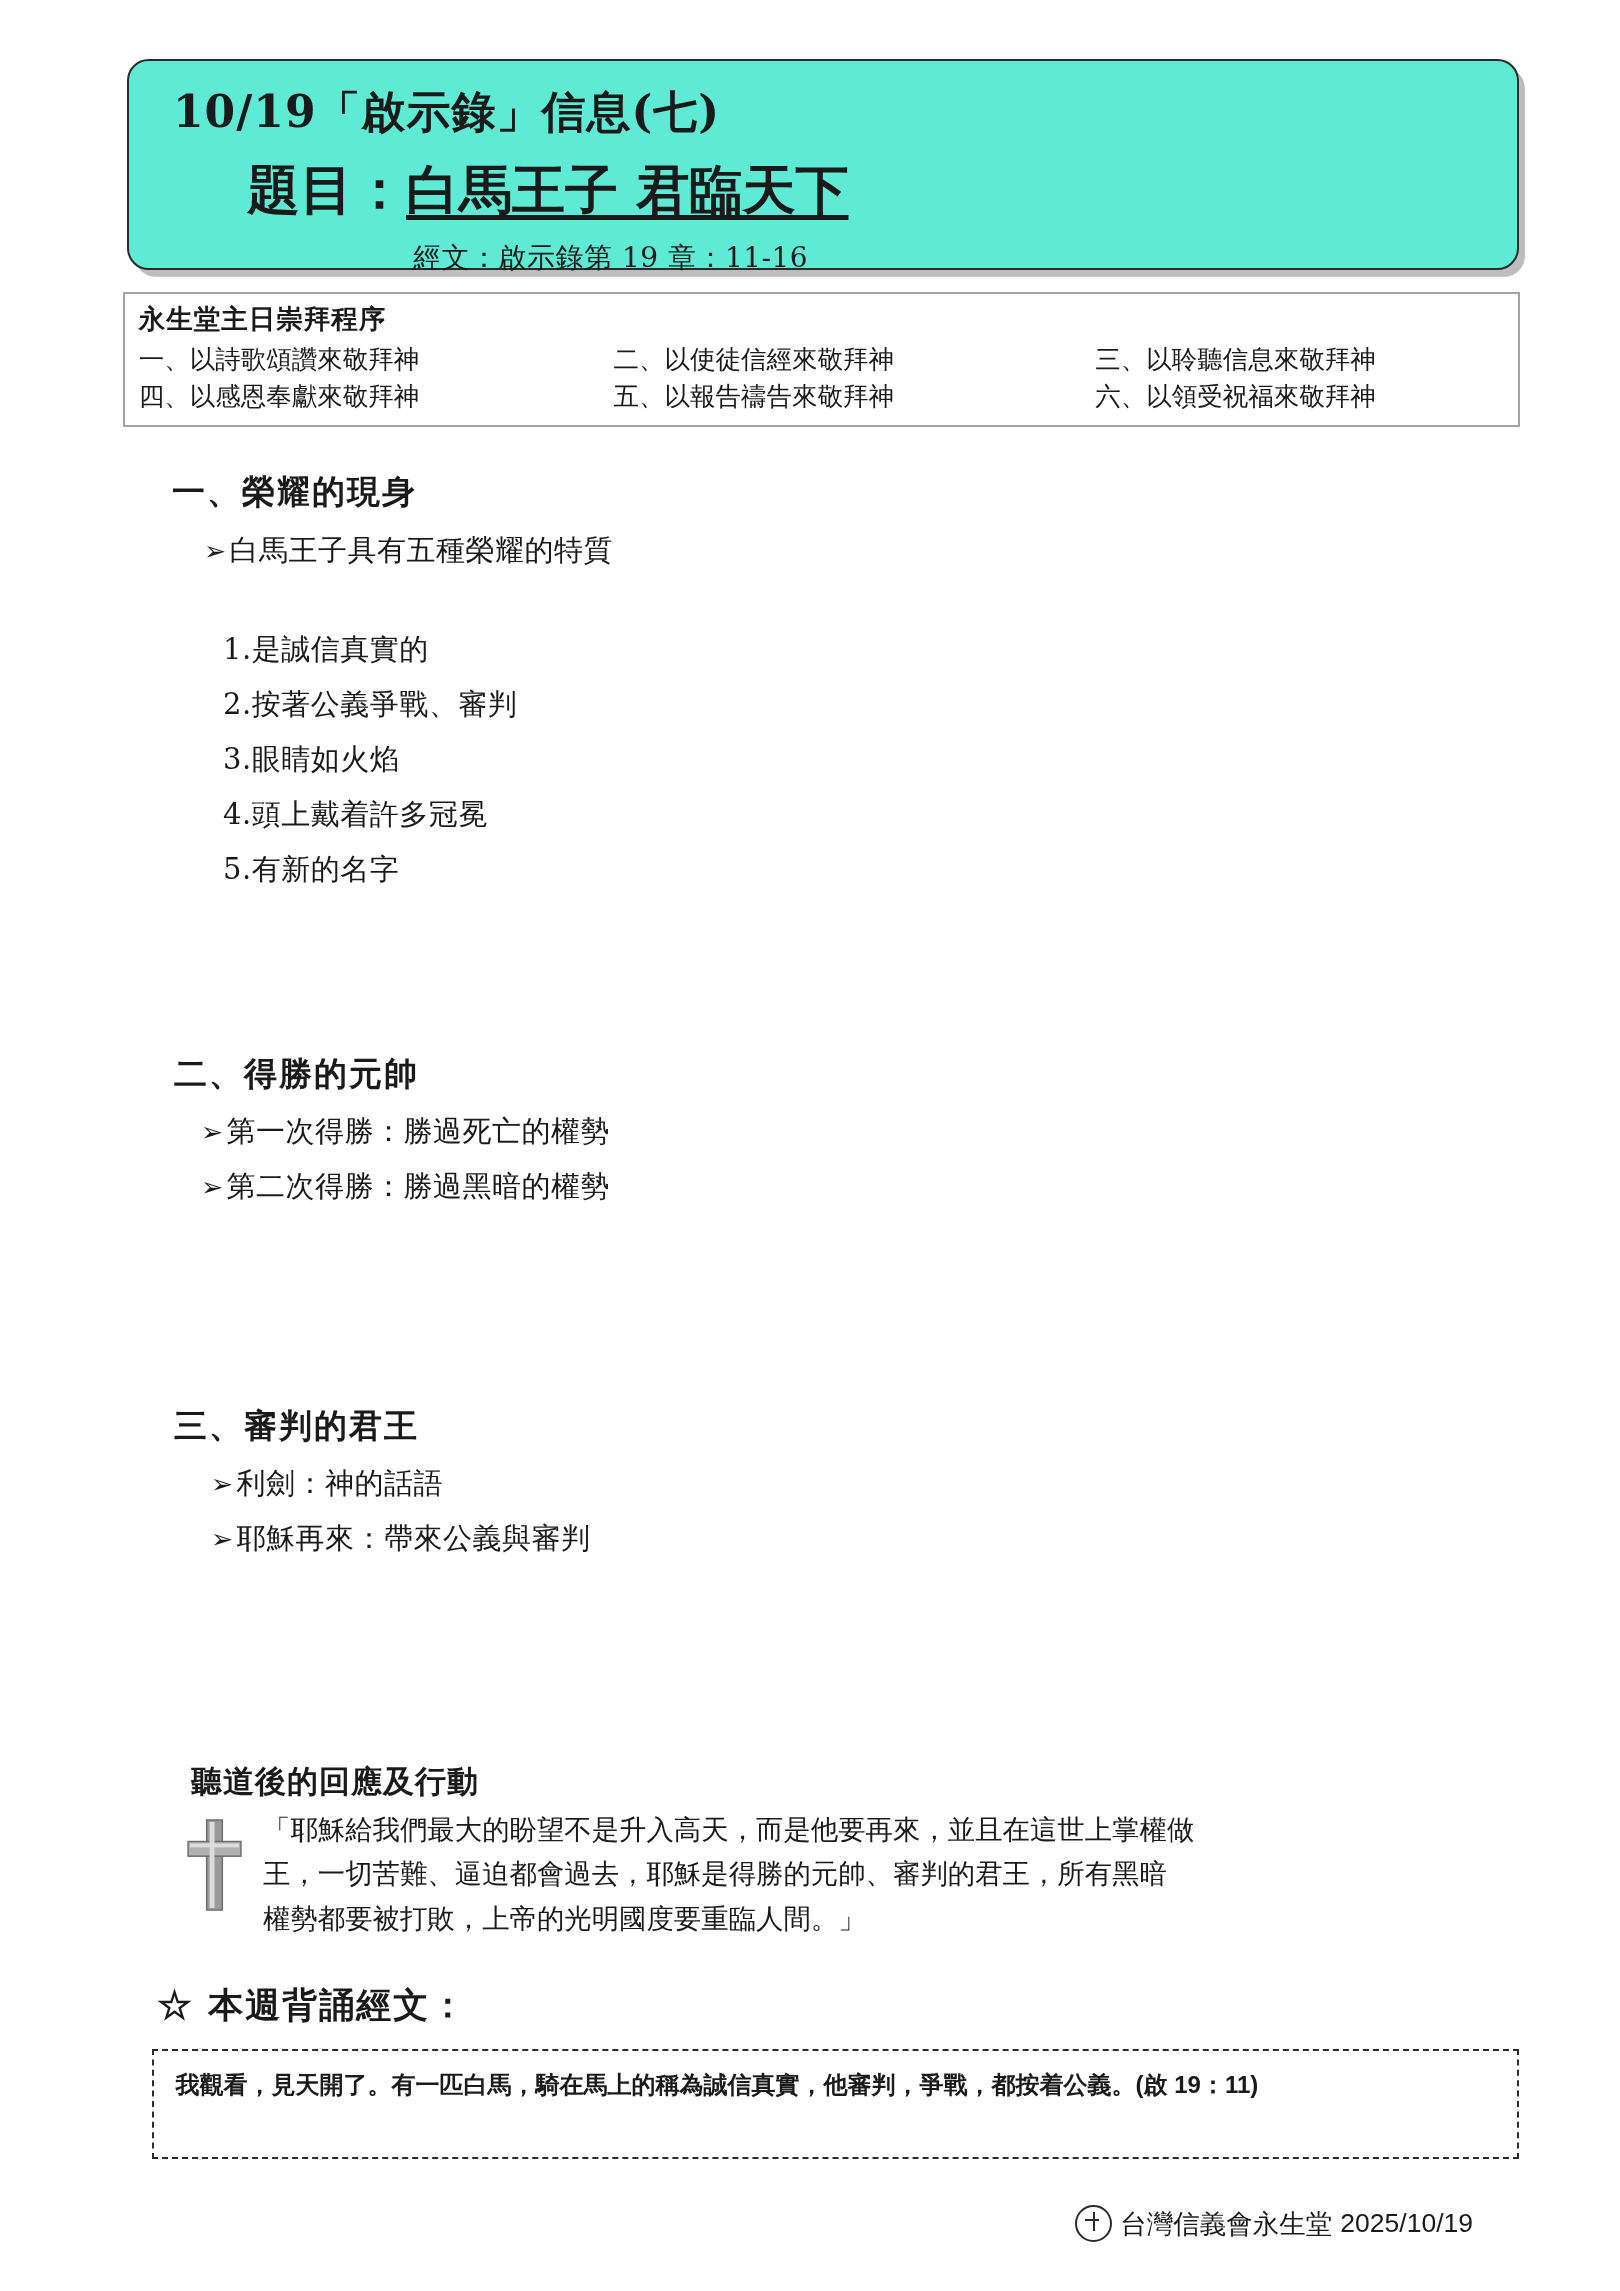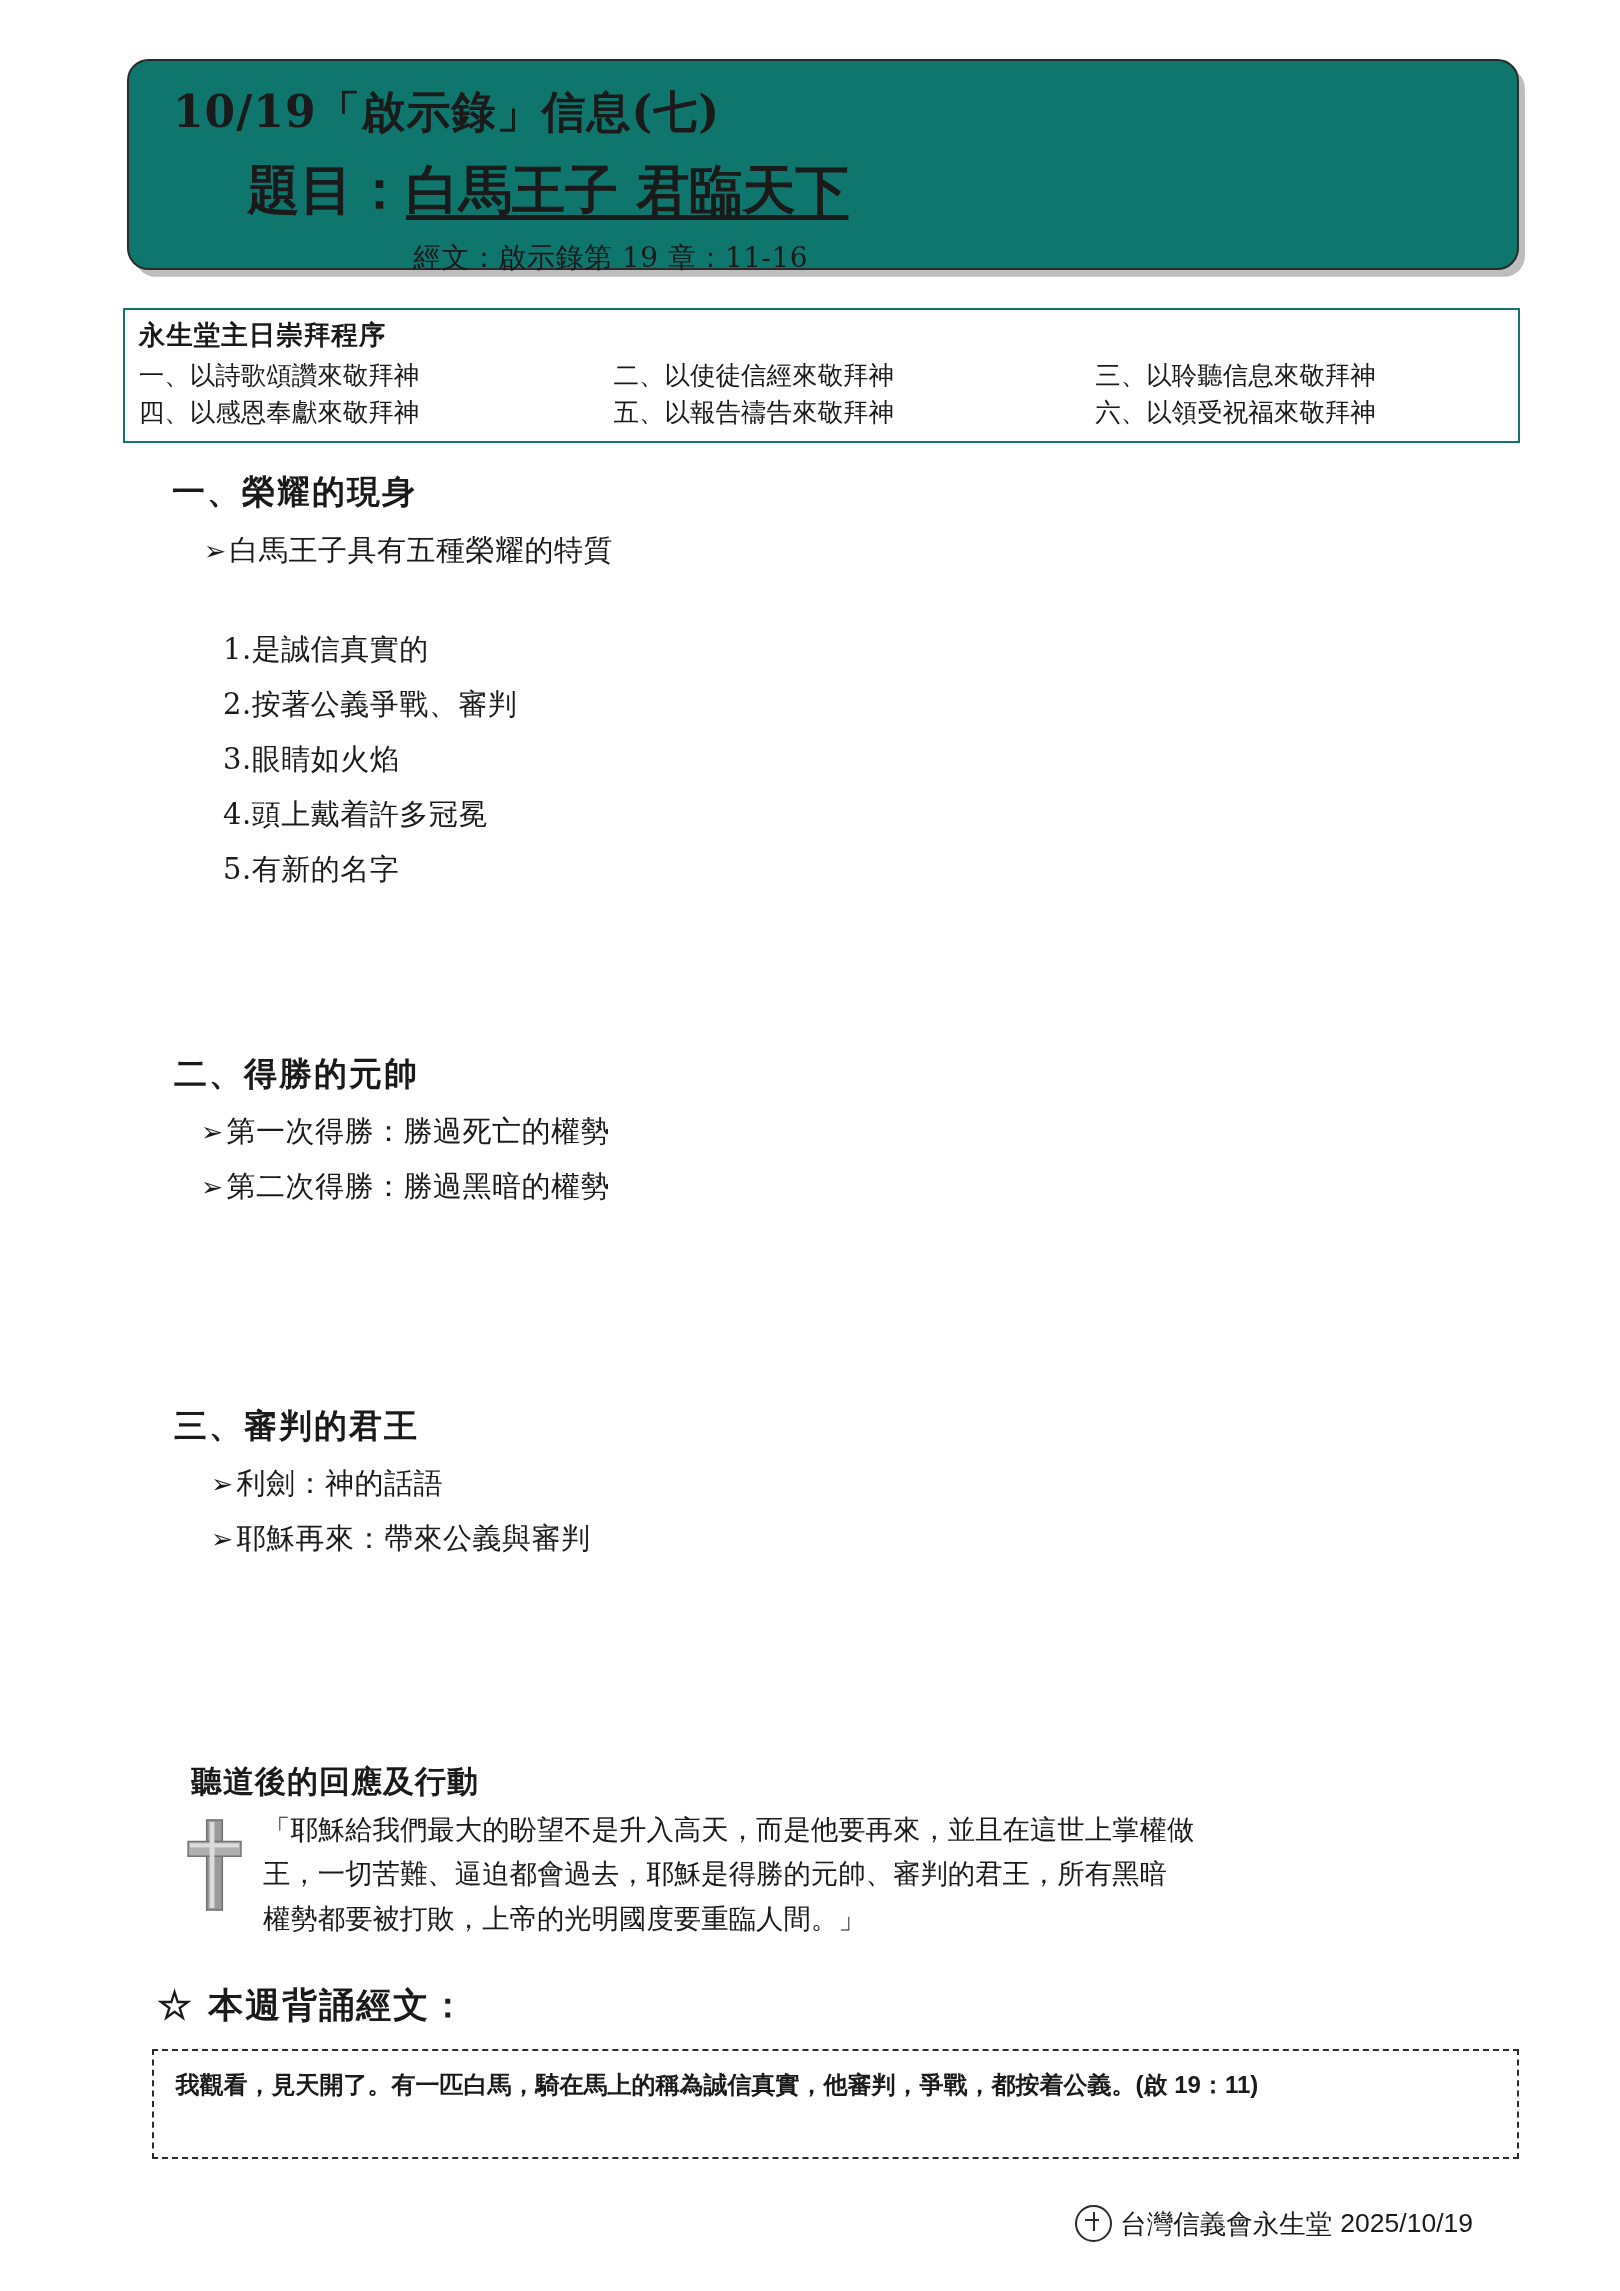--- a/index.html
+++ b/index.html
@@ -24,21 +24,21 @@
   
   .title-panel {
     position: absolute;
     left: 127px;
     top: 59px;
     width: 1392px;
     height: 211px;
     border: 2px solid #2b2b2b;
     border-radius: 21.6px;
     box-shadow: 6.9px 7.8px 0 -1px #bdbdbd;
-    background: #0f766e;
+    background: #5eead4;
     box-sizing: border-box;
   }
   .title-line1 {
     font-size: 44px;
     letter-spacing: 1px;
     margin: 21.6px 0 0 44px;
     font-family: "DejaVu Serif", "Liberation Serif", serif;
     font-weight: 700;
   }
   .title-line2 {
@@ -53,23 +53,23 @@
   .title-line3 {
     font-size: 28px;
     margin: 11.8px 0 0 284px;
     letter-spacing: 0.5px;
   }
 
   
   .order-box {
     position: absolute;
     left: 123px;
-    top: 308px;
+    top: 292px;
     width: 1397px;
-    border: 2px solid #0f766e;
+    border: 2px solid #a3a3a3;
     box-sizing: border-box;
     padding: 6.9px 13.7px 9.8px 13.7px;
   }
   .order-title {
     font-size: 26.5px;
     font-weight: 700;
     letter-spacing: 1px;
     margin-bottom: 3.9px;
   }
   .order-row {

